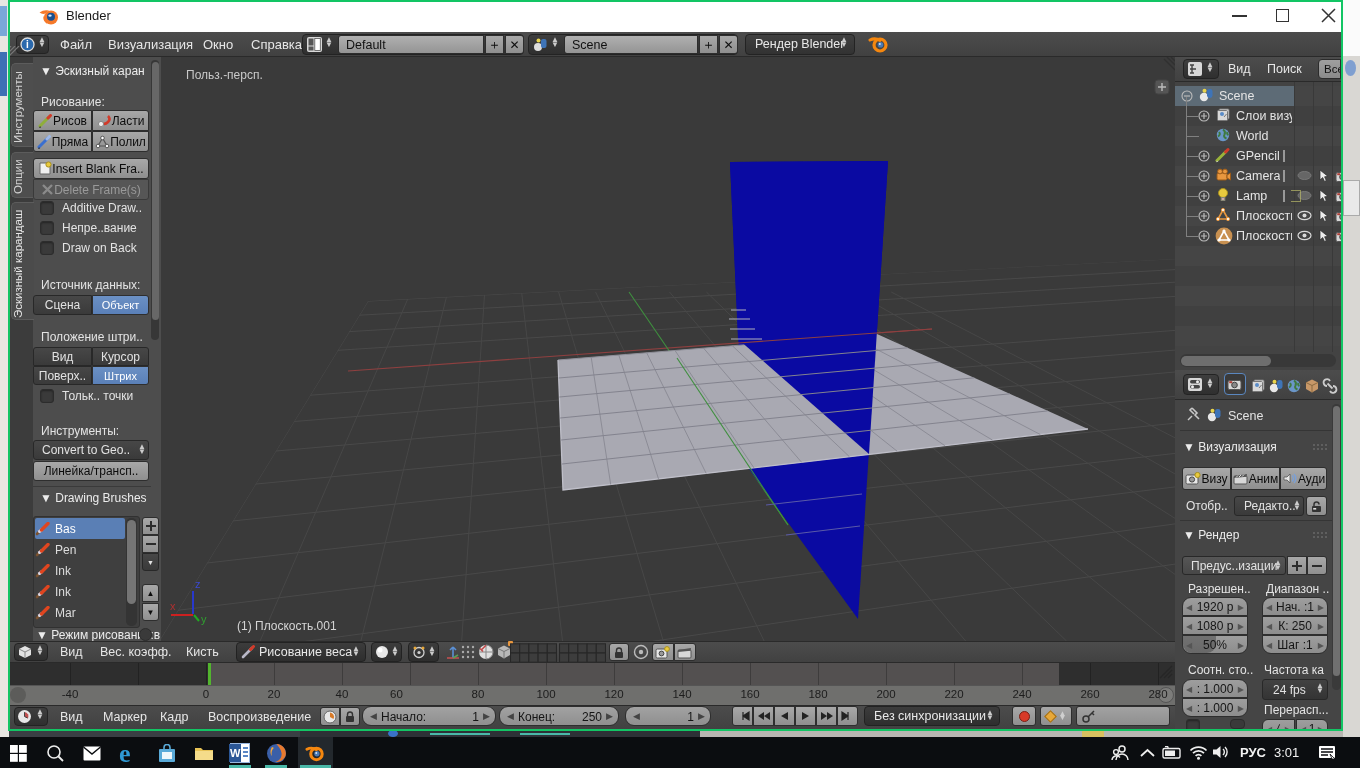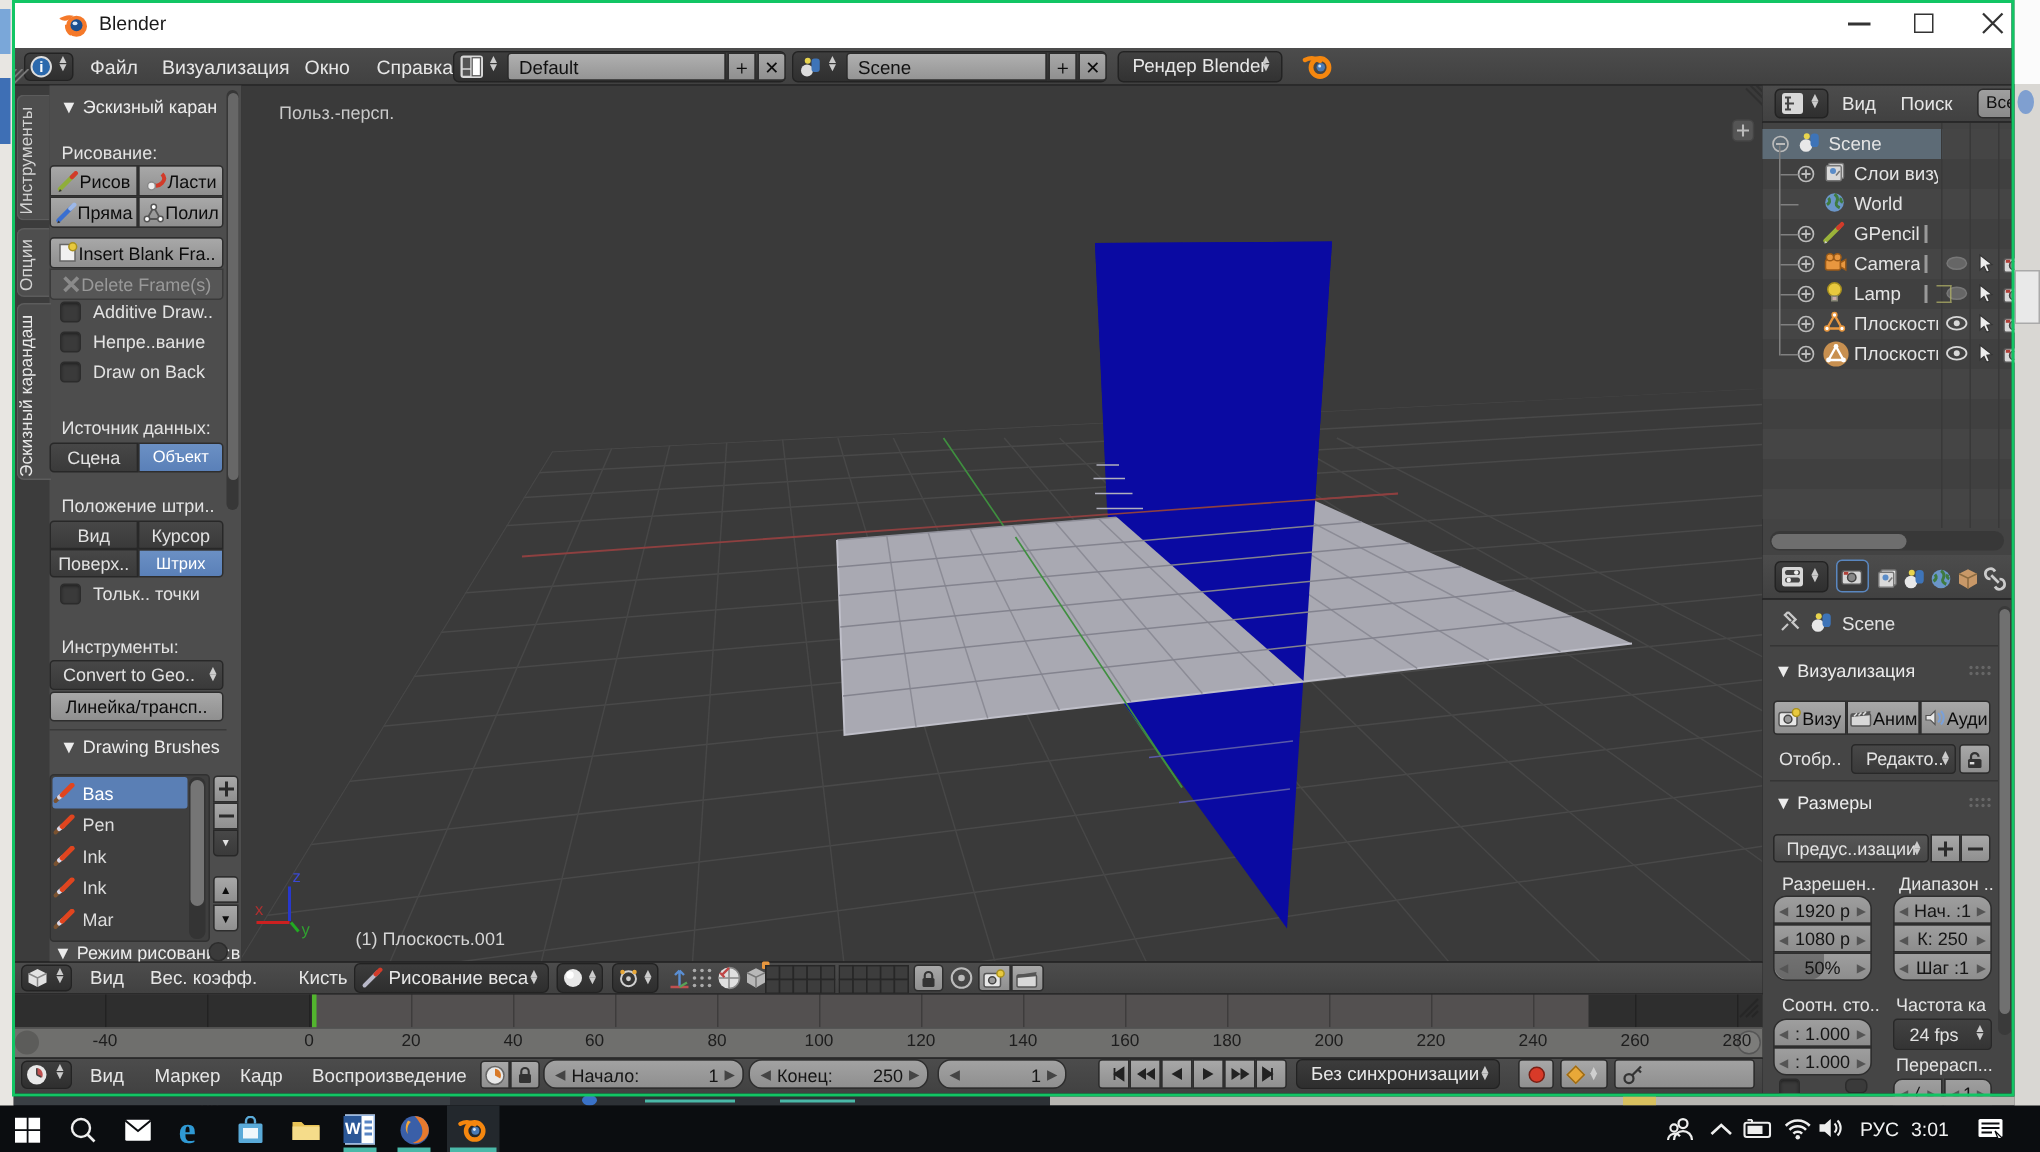--- a/index.html
+++ b/index.html
@@ -583,21 +583,21 @@
 <div class="ab btnD" style="left:1234px;top:496px;width:70px;height:20px;border-radius:3px;justify-content:flex-start;padding-left:9px;">Редакто..</div>
 <div class="ab" style="left:1293px;top:500px;color:#ccc;font-size:8px;line-height:5px;">▲<br>▼</div>
 <div class="ab btn" style="left:1306px;top:496px;width:21px;height:20px;border-radius:3px;">
       <svg width="13" height="13">
         <rect x="2" y="6" width="9" height="6" rx="1" fill="#333"></rect>
         <path d="M4,6 v-1.5 a2.5,2.5 0 0 1 5,0" stroke="#333" stroke-width="1.5" fill="none"></path>
         <rect x="3.2" y="8" width="3" height="1.6" fill="#ddd"></rect>
       </svg>
     </div>
 <div class="ab" style="left:1180px;top:520px;width:152px;height:1px;background:#353535;"></div>
-<div class="lbl" style="left:1183px;top:528px;color:#ececec;">▼ Размеры</div>
+<div class="lbl" style="left:1183px;top:528px;color:#ececec;">▼ Рендер</div>
 <svg class="ab" style="left:1312px;top:531px" width="16" height="8">
       <g fill="#666">
         <circle cx="2" cy="2" r="1.1"></circle>
         <circle cx="6" cy="2" r="1.1"></circle>
         <circle cx="10" cy="2" r="1.1"></circle>
         <circle cx="14" cy="2" r="1.1"></circle>
         <circle cx="2" cy="6" r="1.1"></circle>
         <circle cx="6" cy="6" r="1.1"></circle>
         <circle cx="10" cy="6" r="1.1"></circle>
         <circle cx="14" cy="6" r="1.1"></circle>
@@ -687,21 +687,21 @@
 
 <div class="ab hdr" style="left:9px;top:641px;width:1166px;height:22px;border-top:1px solid #2a2a2a;border-bottom:1px solid #2a2a2a;"></div>
 <div class="ab" style="left:14px;top:643px;width:34px;height:18px;border-radius:4px;background:linear-gradient(#3e3e3e,#2f2f2f);border:1px solid #232323;"></div>
 <svg class="ab" style="left:17px;top:644px" width="16" height="16">
       <path d="M8,2 L14,5 L14,11 L8,14 L2,11 L2,5 Z" fill="#e2e2e2"></path>
       <path d="M2,5 L8,8 L14,5 M8,8 L8,14" stroke="#888" fill="none"></path>
     </svg>
 <div class="ab" style="left:36px;top:645px;color:#ccc;font-size:8px;line-height:5px;">▲<br>▼</div>
 <div class="mi" style="left:60px;top:645px;font-size:12.5px;">Вид</div>
 <div class="mi" style="left:100px;top:645px;font-size:12.5px;">Вес. коэфф.</div>
-<div class="mi" style="left:186px;top:645px;font-size:12.5px;margin-left:13px;">Кисть</div>
+<div class="mi" style="left:186px;top:645px;font-size:12.5px;">Кисть</div>
 <div class="ab" style="left:236px;top:642px;width:130px;height:20px;border-radius:4px;background:linear-gradient(#3c3c3c,#2e2e2e);border:1px solid #222;"></div>
 <svg class="ab" style="left:241px;top:645px" width="15" height="14">
       <path d="M2,12 L11,3" stroke="#b8b8c8" stroke-width="2.6" stroke-linecap="round"></path>
       <path d="M9.5,4.5 L12.5,1.5" stroke="#d23b2a" stroke-width="3" stroke-linecap="round"></path>
     </svg>
 <div class="ab" style="left:259px;top:645px;font-size:12.5px;color:#e8e8e8;white-space:nowrap;">Рисование веса</div>
 <div class="ab" style="left:352px;top:646px;color:#ccc;font-size:8px;line-height:5px;">▲<br>▼</div>
 <div class="ab" style="left:371px;top:642px;width:31px;height:20px;border-radius:4px;background:linear-gradient(#3c3c3c,#2e2e2e);border:1px solid #222;"></div>
 <svg class="ab" style="left:374px;top:644px" width="16" height="16">
       <circle cx="8" cy="8" r="6" fill="#e8e8e8"></circle>
@@ -1012,20 +1012,20 @@
 <svg class="ab" style="left:1189px;top:744px" width="19" height="16" viewBox="0 0 19 16">
       <path d="M1.5,6.5 a11,11 0 0 1 16,0" stroke="#eee" stroke-width="1.7" fill="none"></path>
       <path d="M4,9.2 a7.5,7.5 0 0 1 11,0" stroke="#eee" stroke-width="1.7" fill="none"></path>
       <path d="M6.6,11.8 a4,4 0 0 1 5.8,0" stroke="#eee" stroke-width="1.7" fill="none"></path>
       <circle cx="9.5" cy="14.2" r="1.5" fill="#eee"></circle>
     </svg>
 <svg class="ab" style="left:1212px;top:744px" width="18" height="16">
       <path d="M1,5.5 h3.5 l4,-3.5 v12 l-4,-3.5 h-3.5 z" fill="#eee"></path>
       <path d="M11,5 a4,4 0 0 1 0,6 M13,3 a7,7 0 0 1 0,10" stroke="#eee" stroke-width="1.4" fill="none"></path>
     </svg>
-<div class="ab" style="left:1240px;top:745px;color:#f2f2f2;font-size:13px;">РУС</div>
+<div class="ab" style="left:1240px;top:745px;color:#f2f2f2;font-size:13px;font-weight:bold;">РУС</div>
 <div class="ab" style="left:1274px;top:745px;color:#f2f2f2;font-size:13px;">3:01</div>
 <svg class="ab" style="left:1318px;top:744px" width="19" height="18">
       <rect x="1" y="2" width="16" height="12" rx="1" fill="#fff"></rect>
       <path d="M3,5 h12 M3,8 h12 M3,11 h7" stroke="#0b0d10" stroke-width="1.3"></path>
       <path d="M12,10 l5,5 l-3,0 z" fill="#fff" stroke="#0b0d10" stroke-width=".8"></path>
     </svg>
 
 </div>
 </body></html>

